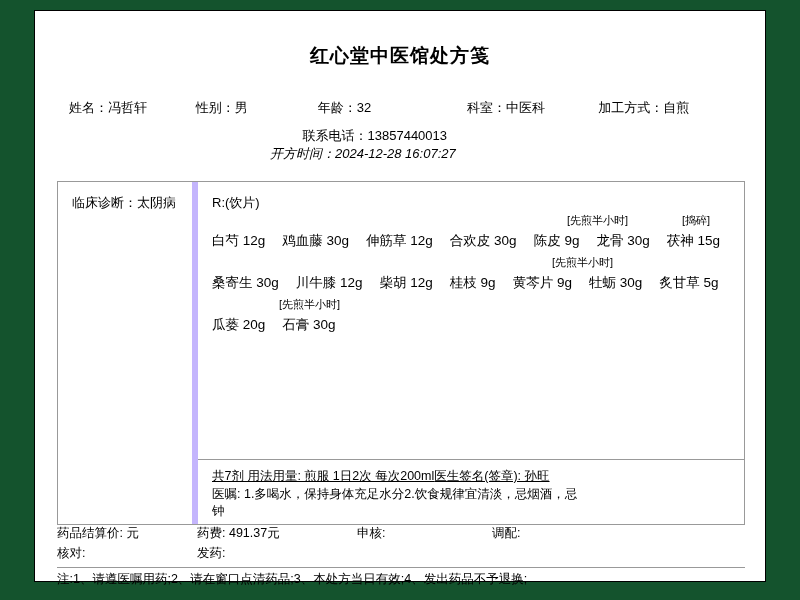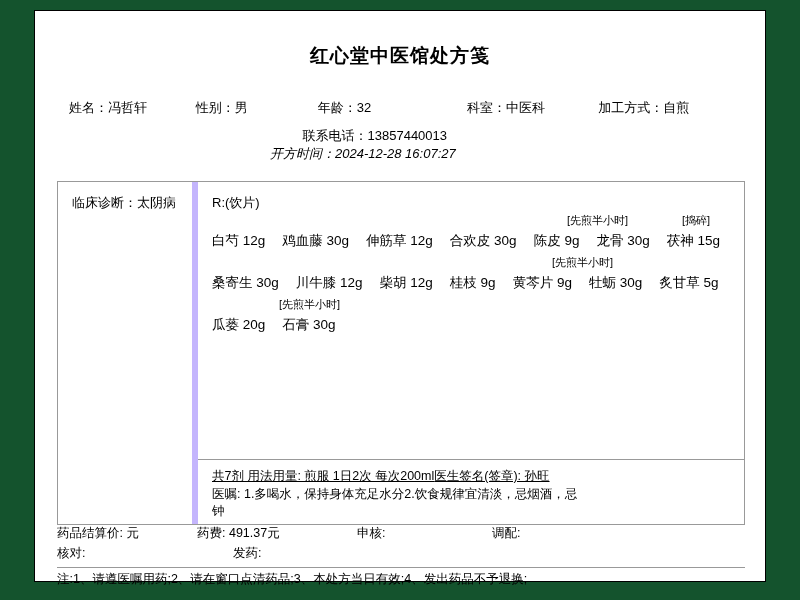--- a/index.html
+++ b/index.html
@@ -136,21 +136,21 @@
     height: 20px;
     align-items: flex-start;
     white-space: nowrap;
   }
   .b-settle { width: 140px; }
   .b-fee    { width: 160px; }
   .b-check  { width: 135px; }
   .b-disp   { width: 140px; }
 
   .b-verify { width: 140px; }
-  .b-deliver{ width: 160px; margin-left: 36px; }
+  .b-deliver{ width: 160px; }
 
   .bottom-sep {
     position: absolute;
     left: 22px;
     top: 556px;
     width: 688px;
     border-top: 1px solid #999;
   }
   .note-footer {
     position: absolute;

